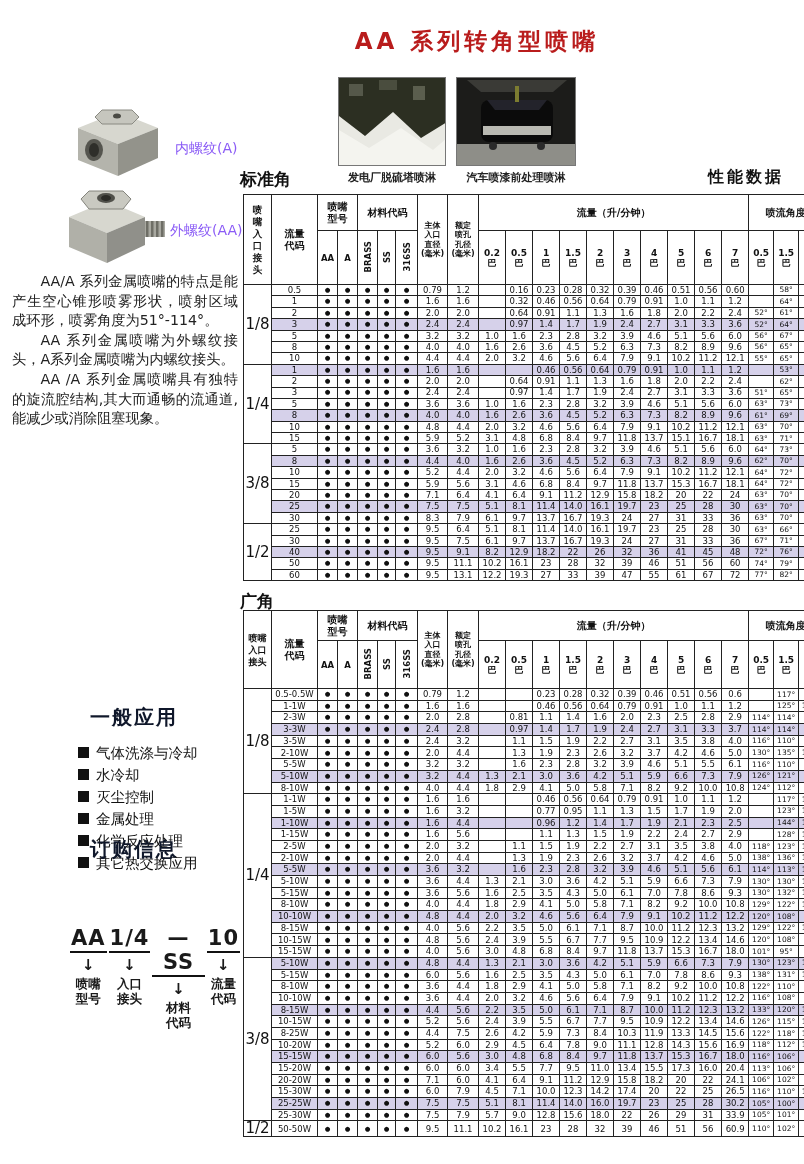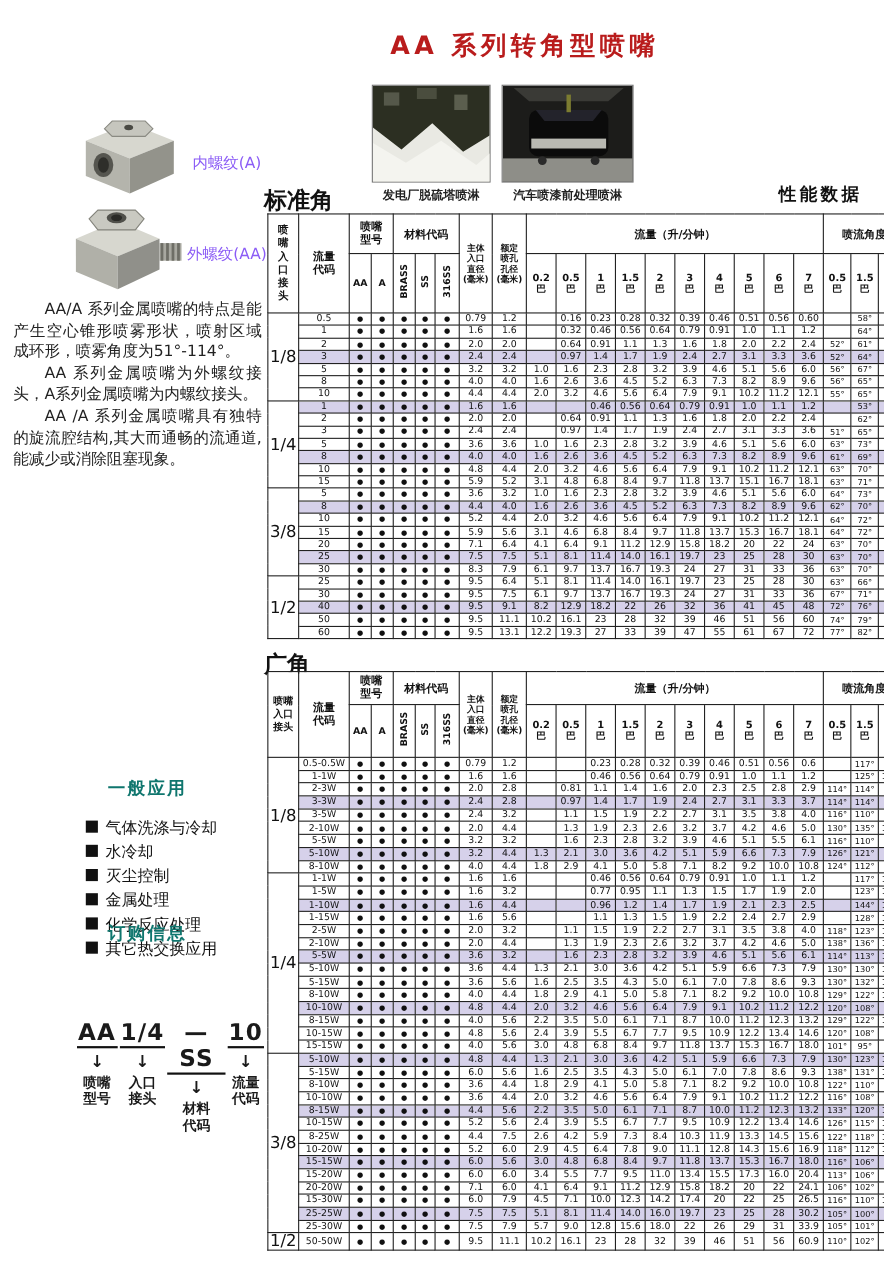--- a/index.html
+++ b/index.html
@@ -12,22 +12,22 @@
   .abs { position:absolute; }
 
   
   .page-title { top:26px; left:150px; right:0; text-align:center;
     font-size:23px; font-weight:bold; letter-spacing:4px; color:#b91c1c; }
   .badge { background:var(--green); text-align:center; font-weight:bold; }
   .badge-type { top:56px; left:58px; width:180px; height:34px;
     color:#fff; font-size:16px; line-height:34px; letter-spacing:1px; }
   .badge-perf { top:159px; left:694px; width:104px; height:35px;
     color:#111; font-size:16px; line-height:35px; letter-spacing:3px; }
-  .badge-side { width:112px; height:30px; color:#0f766e; font-size:16px; line-height:30px; letter-spacing:2px; }
-  .section-label { font-size:21px; font-weight:bold; color:#111; }
+  .badge-side { width:112px; height:30px; color:#0f172a; font-size:20px; line-height:30px; letter-spacing:2px; }
+  .section-label { font-size:17px; font-weight:bold; color:#111; }
 
   
   .product-label { font-size:14px; color:#8b5cf6; }
   .side-paras { top:272px; left:12px; width:226px; font-size:14.2px;
     line-height:19.6px; text-align:justify; color:#222; }
   .side-paras p { text-indent:2em; }
   .app-list { top:742px; left:78px; width:160px; font-size:14.5px; color:#111; }
   .app-list .item { height:22px; line-height:22px; white-space:nowrap; }
   .sq { display:inline-block; width:11px; height:11px; background:#111; margin-right:7px; }
 

